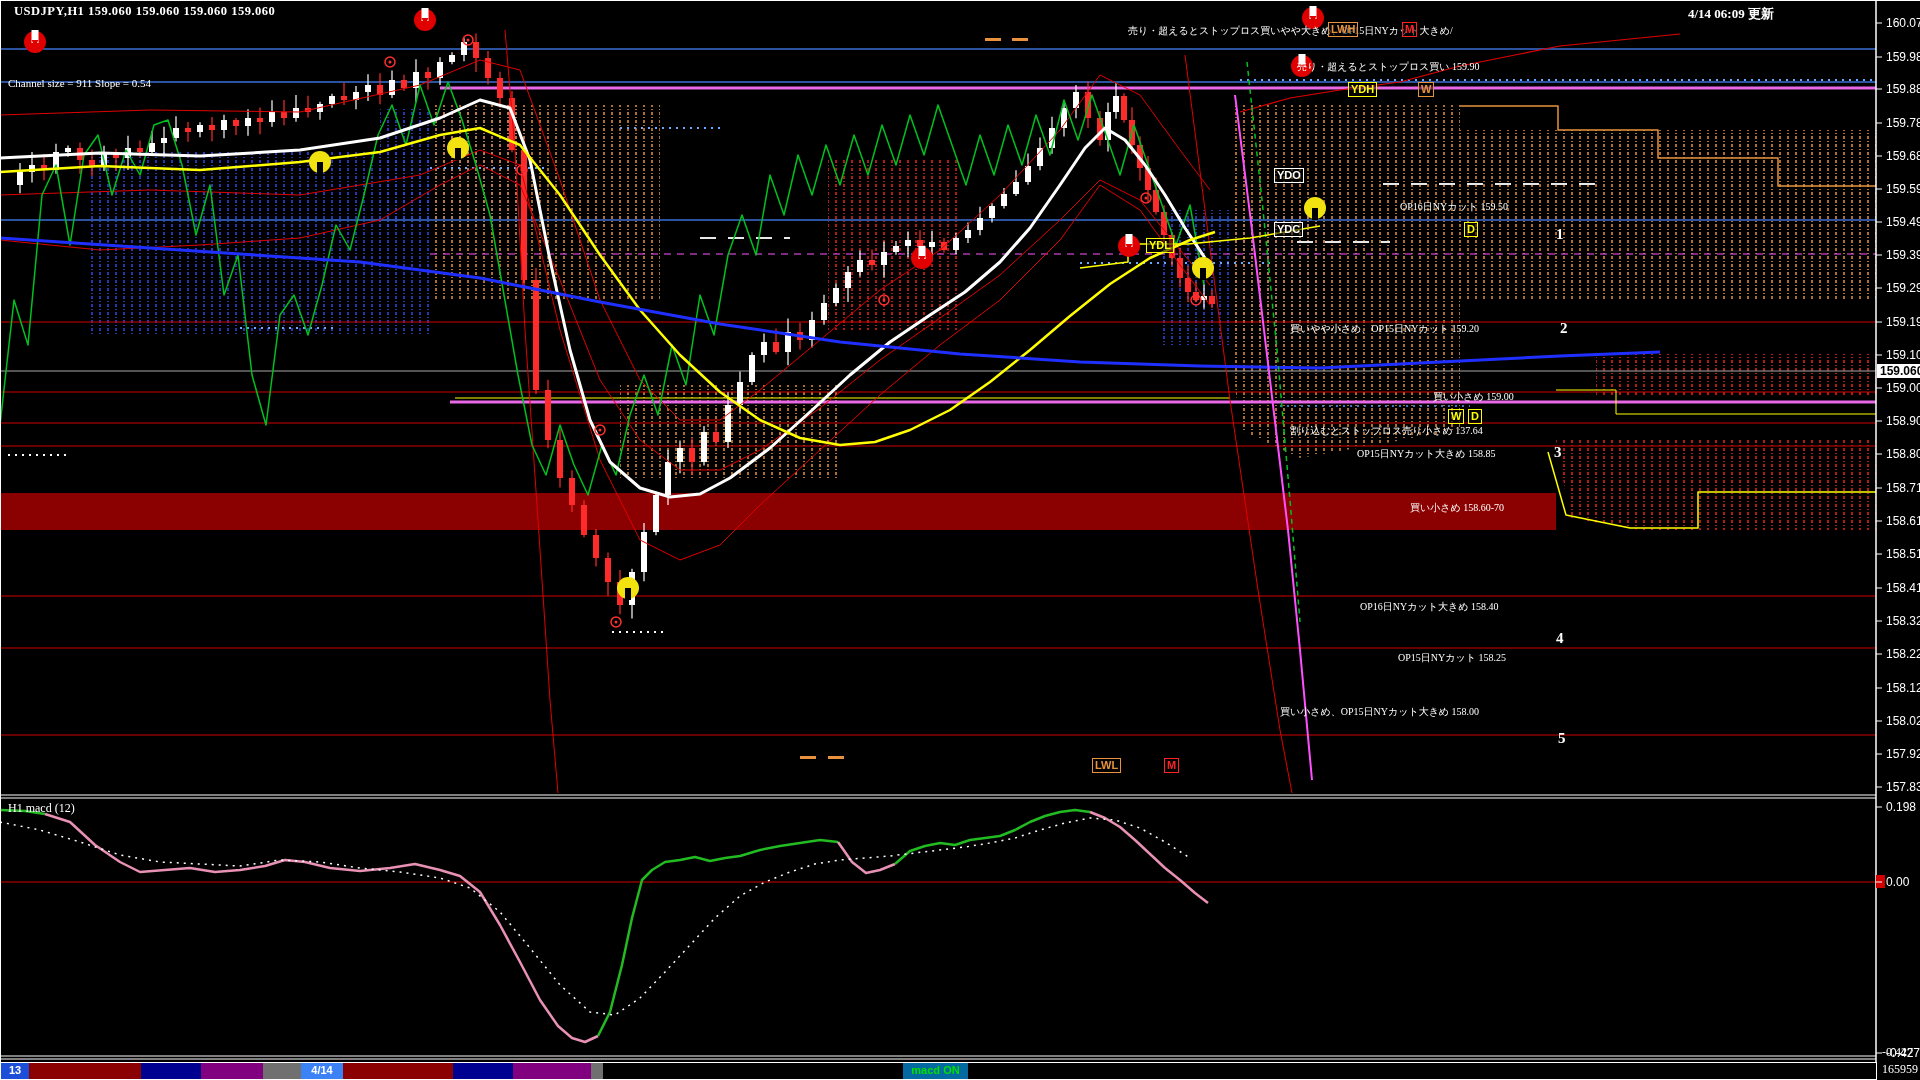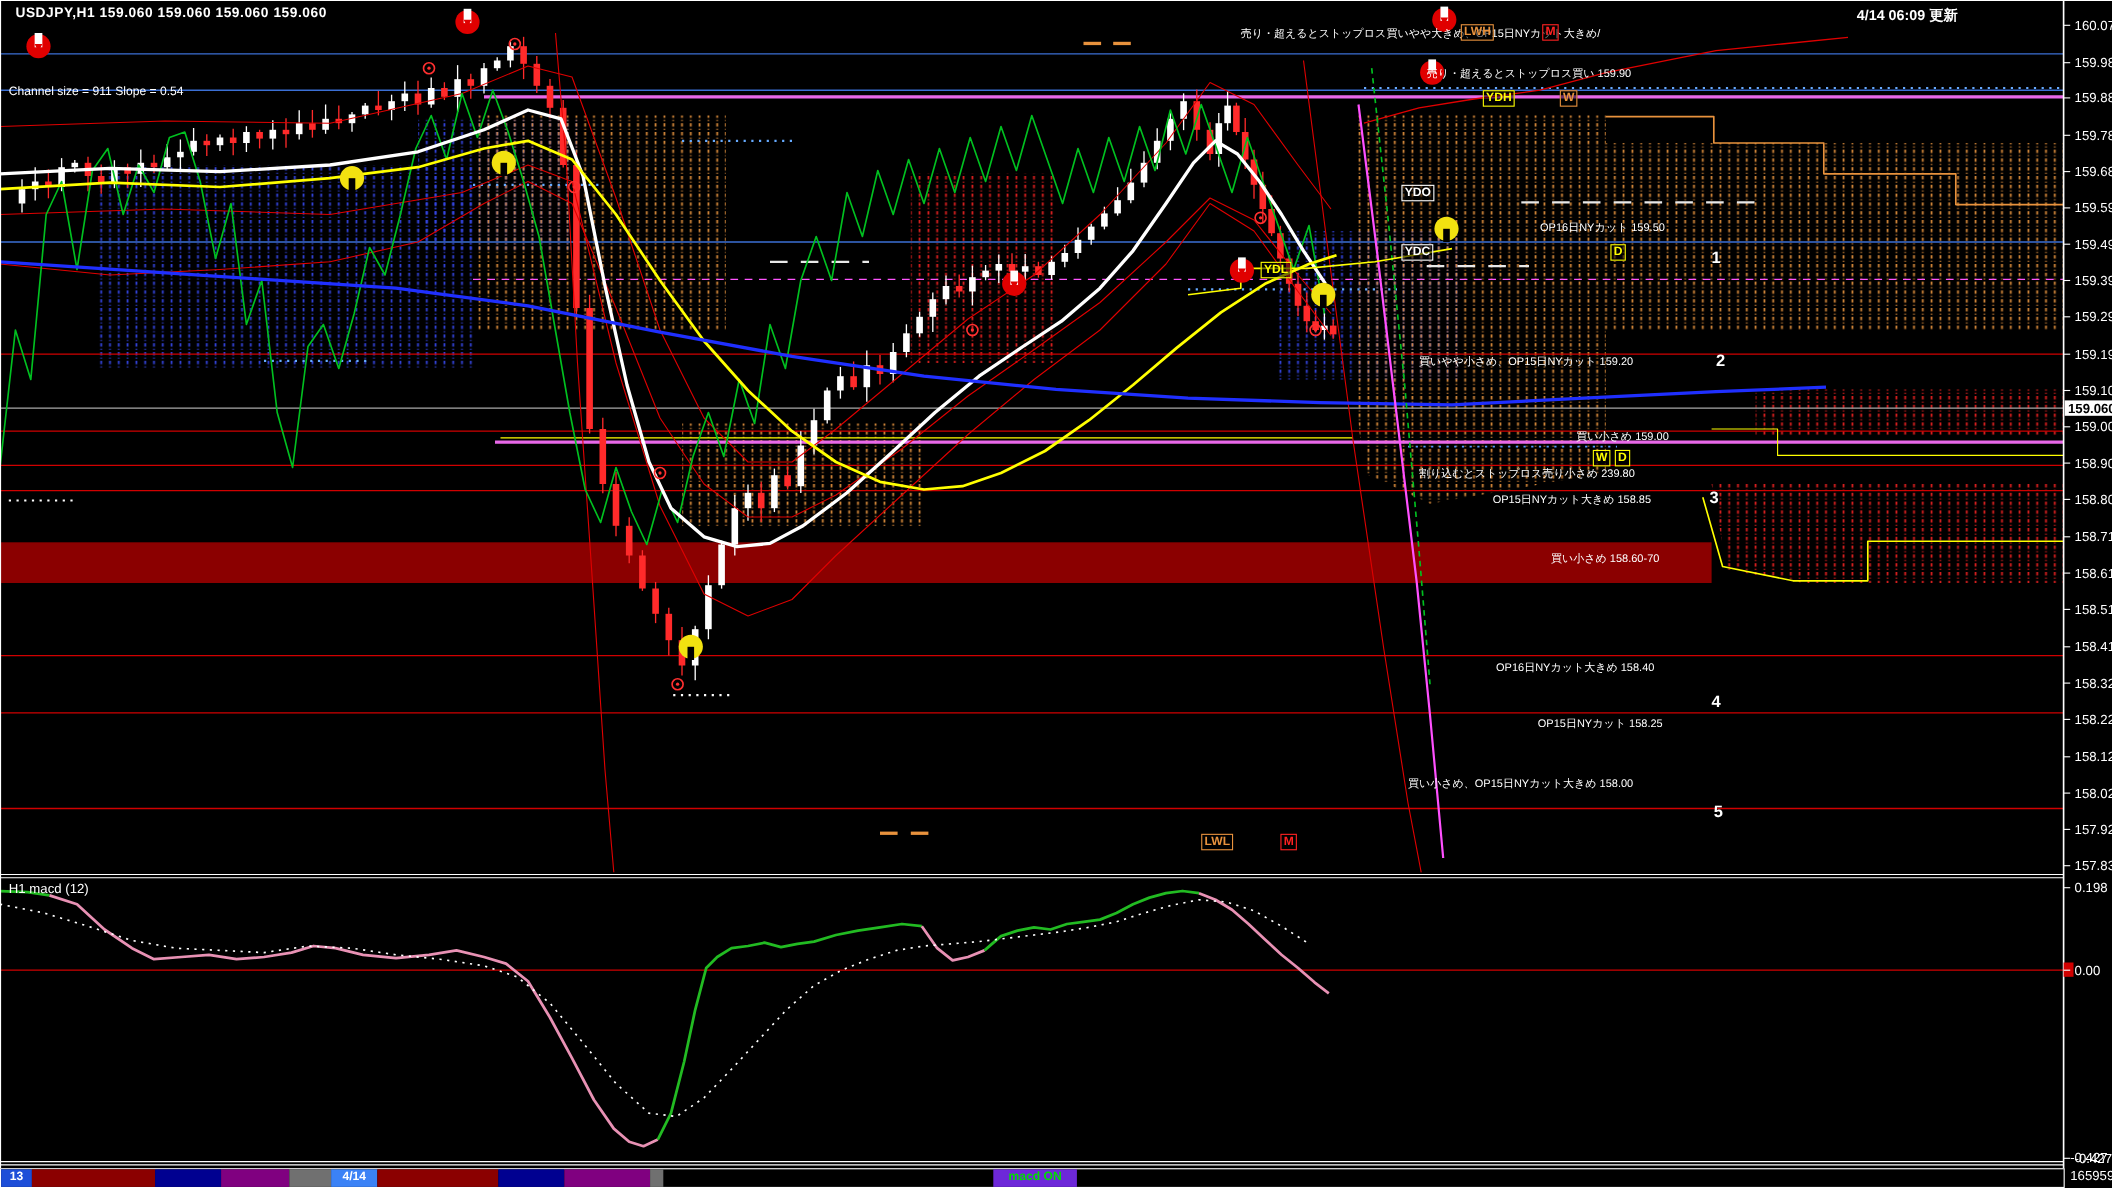--- a/index.html
+++ b/index.html
@@ -1,19 +1,19 @@
 <!DOCTYPE html>
 <html><head>
 <meta charset="utf-8">
 <style>
   html,body{margin:0;padding:0;background:#000;}
   #screen{position:relative;width:1920px;height:1080px;background:#000;overflow:hidden;
           font-family:"Liberation Sans","DejaVu Sans",sans-serif;}
   svg{position:absolute;left:0;top:0;}
-  .abs{position:absolute;white-space:nowrap;}
+  .abs{position:absolute;white-space:nowrap;font-family:Liberation Serif, serif;}
   .ohlc-line{color:#fff;font-size:12.5px;font-weight:bold;letter-spacing:.5px;}
   .update-time{color:#fff;font-size:13px;font-weight:bold;}
   .channel{color:#fff;font-size:11px;}
   .watermark{color:#E8E8E8;font-size:62px;font-weight:bold;letter-spacing:3px;}
   .annotation{color:#fff;font-size:10px;}
   .waypoint{color:#fff;font-size:15px;font-weight:bold;}
   .tag{position:absolute;font-size:11px;font-weight:bold;line-height:13px;padding:0 2px;background:rgba(0,0,0,.55);}
   .axis-label{position:absolute;color:#fff;font-size:12px;line-height:12px;}
   .cur-price{position:absolute;color:#000;background:#fff;font-size:12px;line-height:14px;padding:0 3px;font-weight:bold;}
   .macd-label{color:#fff;font-size:12px;}
@@ -452,21 +452,21 @@
   <div class="abs macd-label" style="left:8px;top:801px;">H1  macd (12)</div>
   <div class="abs axis-label" style="left:1882px;top:1046px;">-0.427</div>
   <div class="abs axis-label" style="left:1882px;top:1063px;">165959</div>
 
   <div id="annotations">
       <div class="abs annotation" style="left: 1128px; top: 24px;">売り・超えるとストップロス買いやや大きめ、OP15日NYカット大きめ/</div>
       <div class="abs annotation" style="left: 1297px; top: 60px;">売り・超えるとストップロス買い 159.90</div>
       <div class="abs annotation" style="left: 1400px; top: 200px;">OP16日NYカット 159.50</div>
       <div class="abs annotation" style="left: 1290px; top: 322px;">買いやや小さめ、OP15日NYカット 159.20</div>
       <div class="abs annotation" style="left: 1433px; top: 390px;">買い小さめ 159.00</div>
-      <div class="abs annotation" style="left: 1290px; top: 424px;">割り込むとストップロス売り小さめ 239.80</div>
+      <div class="abs annotation" style="left: 1290px; top: 424px;">割り込むとストップロス売り小さめ 137.64</div>
       <div class="abs annotation" style="left: 1357px; top: 447px;">OP15日NYカット大きめ 158.85</div>
       <div class="abs annotation" style="left: 1410px; top: 501px;">買い小さめ 158.60-70</div>
       <div class="abs annotation" style="left: 1360px; top: 600px;">OP16日NYカット大きめ 158.40</div>
       <div class="abs annotation" style="left: 1398px; top: 651px;">OP15日NYカット 158.25</div>
       <div class="abs annotation" style="left: 1280px; top: 705px;">買い小さめ、OP15日NYカット大きめ 158.00</div>
     </div>
   <div id="waypoints">
       <div class="abs waypoint" style="left: 1556px; top: 226px;">1</div>
       <div class="abs waypoint" style="left: 1560px; top: 320px;">2</div>
       <div class="abs waypoint" style="left: 1554px; top: 444px;">3</div>
@@ -521,15 +521,15 @@
       <div class="strip-seg" style="left: 0px; width: 28px; background: #1d4ed8; color: rgb(255, 255, 255);">13</div>
       <div class="strip-seg" style="left: 28px; width: 112px; background: rgb(139, 0, 0); color: rgb(255, 255, 255);"></div>
       <div class="strip-seg" style="left: 140px; width: 60px; background: rgb(0, 0, 144); color: rgb(255, 255, 255);"></div>
       <div class="strip-seg" style="left: 200px; width: 62px; background: rgb(128, 0, 128); color: rgb(255, 255, 255);"></div>
       <div class="strip-seg" style="left: 262px; width: 38px; background: rgb(112, 112, 112); color: rgb(255, 255, 255);"></div>
       <div class="strip-seg" style="left: 300px; width: 42px; background: #3b82f6; color: rgb(255, 255, 255);">4/14</div>
       <div class="strip-seg" style="left: 342px; width: 110px; background: rgb(139, 0, 0); color: rgb(255, 255, 255);"></div>
       <div class="strip-seg" style="left: 452px; width: 60px; background: rgb(0, 0, 144); color: rgb(255, 255, 255);"></div>
       <div class="strip-seg" style="left: 512px; width: 78px; background: rgb(128, 0, 128); color: rgb(255, 255, 255);"></div>
       <div class="strip-seg" style="left: 590px; width: 12px; background: rgb(112, 112, 112); color: rgb(255, 255, 255);"></div>
-      <div class="strip-seg" style="left: 902px; width: 76px; background: #6d28d9; color: rgb(0, 224, 0);">macd ON</div>
+      <div class="strip-seg" style="left: 902px; width: 65px; background: #0369a1; color: rgb(0, 224, 0);">macd ON</div>
     </div>
 </div>
 
 </body></html>

